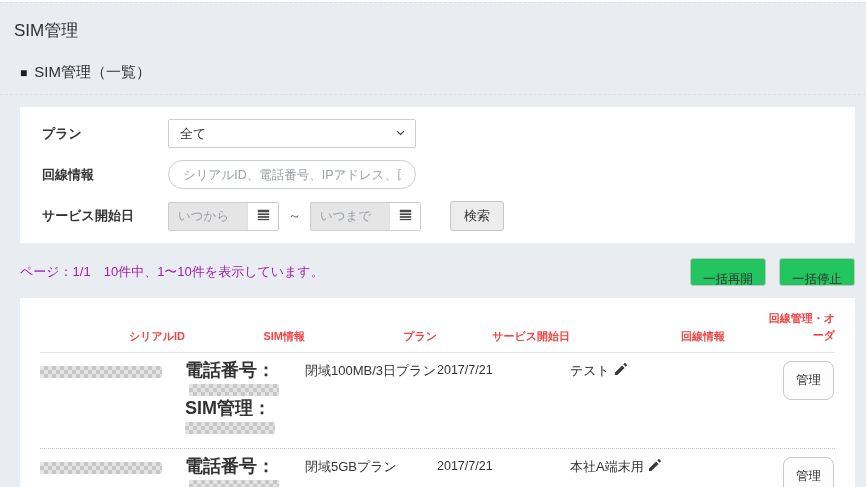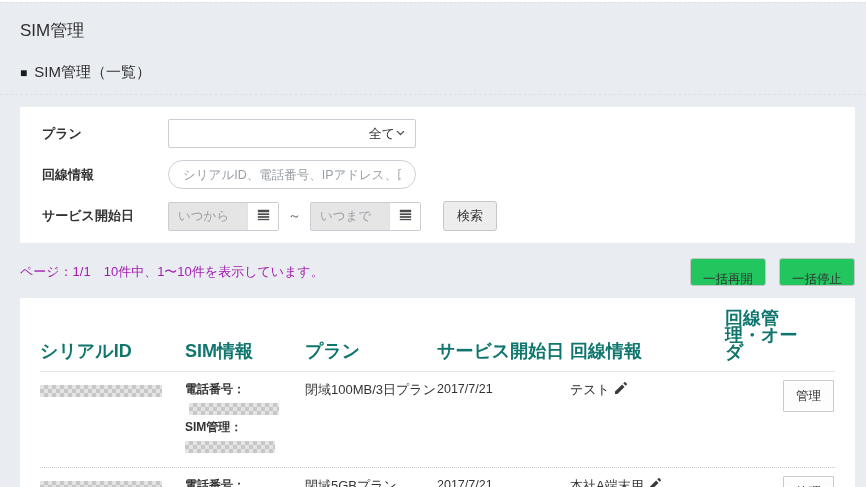--- a/index.html
+++ b/index.html
@@ -6,92 +6,92 @@
   html,body { width:866px; height:487px; overflow:hidden; }
   body {
     font-family:"Liberation Sans","DejaVu Sans",sans-serif;
     background:#e9edf1;
     color:#333;
     border-top:2px solid #fff;
   }
   .topdash { border-top:1px dashed #dde2e8; }
 
   
-  .page-title { font-size:17px; font-weight:400; color:#2f2f2f; margin:16px 0 0 20px; }
+  .page-title { font-size:17px; font-weight:400; color:#2f2f2f; margin:16px 0 0 14px; }
   .section-title { font-size:15px; font-weight:400; color:#2f2f2f; margin:21px 0 0 20px; display:flex; align-items:center; gap:7px; }
   .section-title .bullet { font-size:12px; color:#1a1a1a; }
   .dashed-sep { border-top:1px dashed #dce1e7; margin-top:12px; }
 
   
   .card { background:#fff; width:835px; margin-left:20px; }
   .form-card { margin-top:12px; padding:12px 20px; display:flex; flex-direction:column; gap:12px; }
   .form-row { display:flex; align-items:center; }
   .form-label { width:128px; padding-left:2px; font-size:13px; font-weight:700; color:#333; flex:0 0 128px; }
 
   .select-box {
     width:248px; height:29px; border:1px solid #c9ced4; background:#fff; border-radius:2px;
-    display:flex; align-items:center; justify-content:flex-end; padding:0 9px 0 11px;
+    display:flex; align-items:center; justify-content:space-between; padding:0 9px 0 11px;
     font-size:13px; color:#333; cursor:pointer;
   }
   .pill-input {
     width:248px; height:29px; border:1px solid #c9ced4; border-radius:15px; background:#fff;
     padding:0 14px; font-size:12.5px; color:#333; outline:none;
     font-family:"Liberation Sans","DejaVu Sans",sans-serif;
   }
   .pill-input::placeholder, .date-input::placeholder { color:#9aa0a6; }
 
   .date-group { display:flex; border:1px solid #c9ced4; border-radius:2px; background:#e5e5e5; height:29px; }
   .date-input {
     width:78px; border:none; outline:none; padding:0 9px; font-size:12.5px; color:#333; background:transparent;
     font-family:"Liberation Sans","DejaVu Sans",sans-serif;
   }
   .cal-btn { width:31px; border:none; border-left:1px solid #dfe3e7; background:#fff; display:flex; align-items:center; justify-content:center; cursor:pointer; }
   .tilde { margin:0 9px; font-size:13px; color:#555; }
   .search-btn {
-    margin-left:22px; height:30px; padding:0 13px; font-size:13px; color:#333;
+    margin-left:29px; height:30px; padding:0 13px; font-size:13px; color:#333;
     background:#ededed; border:1px solid #c6c6c6; border-radius:3px; cursor:pointer;
     font-family:"Liberation Sans","DejaVu Sans",sans-serif;
   }
 
   
   .list-toolbar { width:835px; margin:0 0 0 20px; padding:15px 0 12px; display:flex; align-items:center; justify-content:space-between; }
   .pagination { font-size:13px; color:#a21caf; }
   .toolbar-btns { display:flex; gap:13px; }
   .bar-btn {
     height:28px; padding:12px 12px; font-size:12.5px; color:#333; background:#22c55e;
     border:1px solid #c6c6c6; border-radius:3px; cursor:pointer;
     font-family:"Liberation Sans","DejaVu Sans",sans-serif;
   }
 
   
   .table-card { padding:12px 20px 0; }
   .thead, .trow { display:grid; grid-template-columns:145px 120px 132px 133px 155px 1fr; }
   .thead { align-items:end; padding-bottom:8px; border-bottom:1px solid #e2e5e8; }
-  .th { font-size:18px; font-weight:700; color:#0f766e; }
+  .th { font-size:11px; font-weight:700; color:#ef4444;text-align:right; }
   .th .wrap { display:inline-block; width:76px; line-height:17px; }
   .trow { border-bottom:1px dotted #c9c9c9; padding:8px 0 11px; align-items:start; }
   .cell { font-size:13px; color:#333; line-height:19px; }
   .cell.date { font-size:12.5px; }
-  .simline { line-height:19px; font-size:12px; }
+  .simline { line-height:19px; font-size:18px; }
   .simlabel { font-weight:700; }
   .redact {
     display:inline-block; height:12px; vertical-align:middle; border-radius:1px;
     background-image:
       linear-gradient(45deg,#c7c7c7 25%,transparent 25%,transparent 75%,#c7c7c7 75%),
       linear-gradient(45deg,#c7c7c7 25%,#e4e4e4 25%,#e4e4e4 75%,#c7c7c7 75%);
     background-size:8px 8px; background-position:0 0,4px 4px;
   }
   .redact-serial { width:122px; }
   .redact-phone { width:90px; margin-left:4px; }
   .redact-ip { width:90px; }
   .pencil { margin-left:5px; }
   .manage-cell { display:flex; }
   .manage-btn {
-    margin-left:58px; height:32px; padding:0 12px; font-size:12.5px; color:#333;
-    background:#fdfdfd; border:1px solid #c9c9c9; border-radius:1px; cursor:pointer;
+    margin-left:58px; height:39px; padding:0 12px; font-size:12.5px; color:#333;
+    background:#fdfdfd; border:1px solid #c9c9c9; border-radius:8px; cursor:pointer;
     font-family:"Liberation Sans","DejaVu Sans",sans-serif;
   }
 </style>
 </head>
 <body>
 
 <div class="topdash"></div>
 
 <h1 class="page-title">SIM管理</h1>
 

